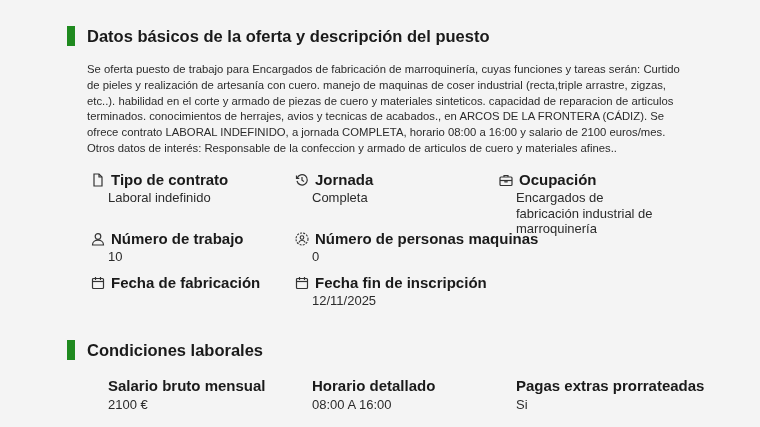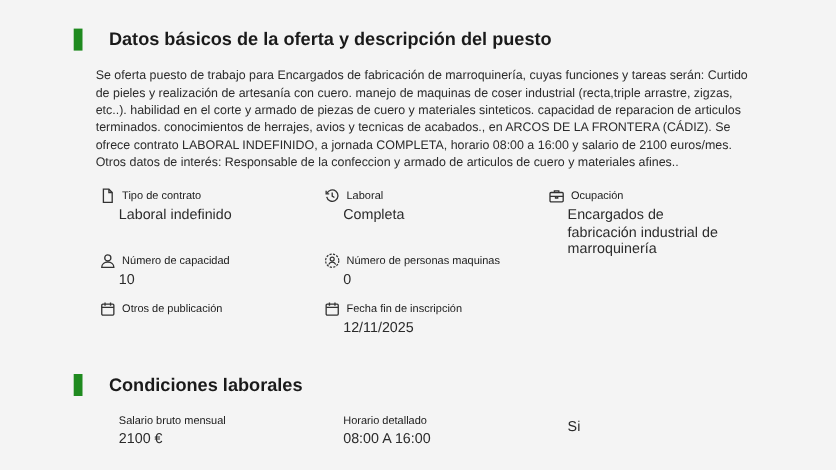--- a/index.html
+++ b/index.html
@@ -5,37 +5,37 @@
   html, body { margin:0; padding:0; }
   body {
     width:760px; height:427px; overflow:hidden;
     background:#f4f4f4;
     font-family:"Liberation Sans", sans-serif;
     color:#1f1f1f;
     position:relative;
   }
   .section-title {
     position:absolute; left:67px;
-    display:flex; align-items:center;gap:12px;
+    display:flex; align-items:center;
   }
   .section-title .bar {
     width:8px; height:20px; background:#1f8a1f; margin-right:12px;
   }
   .section-title h2 {
     margin:0; font-size:16.5px; font-weight:bold; color:#1a1a1a;
   }
   .desc {
     position:absolute; left:87px; top:62px; width:605px;
     font-size:11.3px; line-height:15.8px; color:#2b2b2b;
     margin:0;
   }
   .field { position:absolute; }
   .field .head { display:flex; align-items:center; }
   .field .icon { width:14px; height:14px; margin-right:6px; color:#333; display:inline-flex; }
-  .field .label { font-size:10px; font-weight:normal; color:#1a1a1a; }
+  .field .label { font-size:15px; font-weight:bold; color:#1a1a1a; }
   .field .value { font-size:13px; line-height:15.5px; color:#2b2b2b; margin-top:2px; }
   .field.noicon .value { margin-top:3px; }
 </style>
 </head>
 <body>
 
 <div class="section-title" style="top:26px;">
   <span class="bar"></span>
   <h2>Datos básicos de la oferta y descripción del puesto</h2>
 </div>
@@ -57,21 +57,21 @@
 
 <div class="field" style="left:295px; top:171px;">
   <div class="head">
     <span class="icon">
       <svg width="14" height="14" viewBox="0 0 14 14" fill="none" stroke="#333" stroke-width="1.2">
           <path d="M2.2 5A5.2 5.2 0 1 1 2 8"></path>
           <path d="M1.5 2.5v2.8h2.8"></path>
           <path d="M7 4v3.2l2 1.3"></path>
         </svg>
     </span>
-    <span class="label">Laboral</span>
+    <span class="label">Jornada</span>
   </div>
   <div class="value" style="padding-left:17px;">Completa</div>
 </div>
 
 <div class="field" style="left:499px; top:171px; width:180px;">
   <div class="head">
     <span class="icon">
       <svg width="14" height="14" viewBox="0 0 14 14" fill="none" stroke="#333" stroke-width="1.2">
           <rect x="1" y="4" width="12" height="8.5" rx="1"></rect>
           <path d="M5 4V2.5h4V4"></path>
@@ -85,21 +85,21 @@
 </div>
 
 <div class="field" style="left:91px; top:230px;">
   <div class="head">
     <span class="icon">
       <svg width="14" height="14" viewBox="0 0 14 14" fill="none" stroke="#333" stroke-width="1.2">
           <circle cx="7" cy="4.5" r="2.8"></circle>
           <path d="M1.5 13c0-3 2.5-4.8 5.5-4.8s5.5 1.8 5.5 4.8z"></path>
         </svg>
     </span>
-    <span class="label">Número de capacidad</span>
+    <span class="label">Número de trabajo</span>
   </div>
   <div class="value" style="padding-left:17px;">10</div>
 </div>
 
 <div class="field" style="left:295px; top:230px;">
   <div class="head">
     <span class="icon">
       <svg width="14" height="14" viewBox="0 0 14 14" fill="none" stroke="#333" stroke-width="1.1">
           <circle cx="7" cy="7" r="6" stroke-dasharray="2 1.2"></circle>
           <circle cx="7" cy="5.5" r="1.8"></circle>
@@ -113,21 +113,21 @@
 
 <div class="field" style="left:91px; top:274px;">
   <div class="head">
     <span class="icon">
       <svg width="14" height="14" viewBox="0 0 14 14" fill="none" stroke="#333" stroke-width="1.2">
           <rect x="1.5" y="2.5" width="11" height="10" rx="1"></rect>
           <path d="M1.5 5.5h11"></path>
           <path d="M4.5 1v3M9.5 1v3"></path>
         </svg>
     </span>
-    <span class="label">Otros de publicación</span>
+    <span class="label">Fecha de fabricación</span>
   </div>
 </div>
 
 <div class="field" style="left:295px; top:274px;">
   <div class="head">
     <span class="icon">
       <svg width="14" height="14" viewBox="0 0 14 14" fill="none" stroke="#333" stroke-width="1.2">
           <rect x="1.5" y="2.5" width="11" height="10" rx="1"></rect>
           <path d="M1.5 5.5h11"></path>
           <path d="M4.5 1v3M9.5 1v3"></path>
@@ -147,14 +147,15 @@
   <div class="label">Salario bruto mensual</div>
   <div class="value">2100 €</div>
 </div>
 
 <div class="field noicon" style="left:312px; top:377px;">
   <div class="label">Horario detallado</div>
   <div class="value">08:00 A 16:00</div>
 </div>
 
 <div class="field noicon" style="left:516px; top:377px;">
+  <div class="label">Pagas extras prorrateadas</div>
   <div class="value">Si</div>
 </div>
 
 </body></html>

